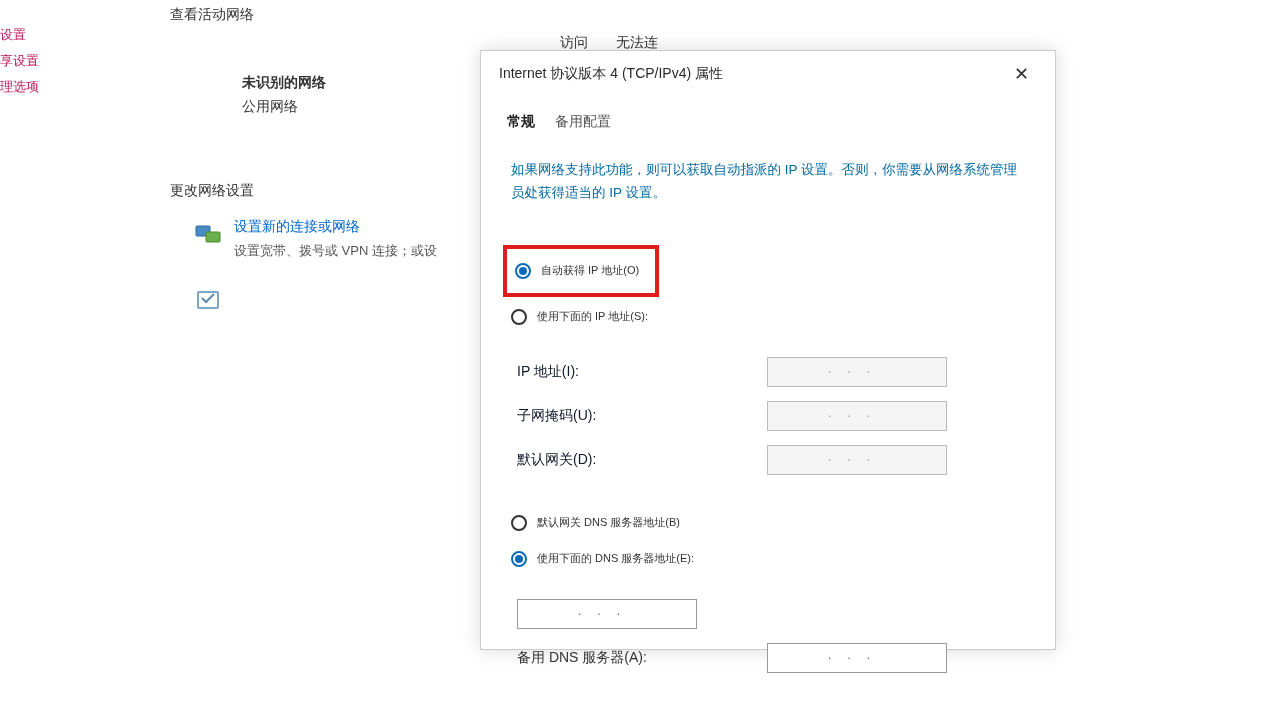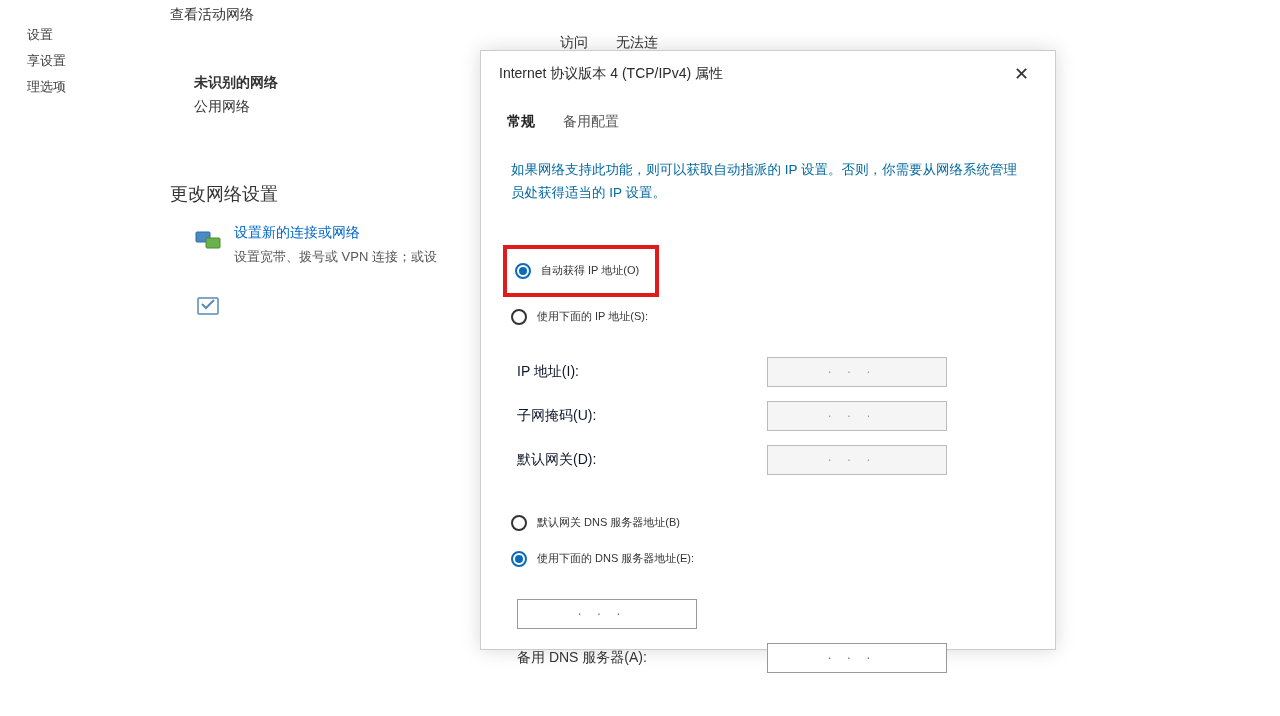--- a/index.html
+++ b/index.html
@@ -1,30 +1,30 @@
 <!DOCTYPE html>
 <html><head>
   <meta charset="utf-8">
   <style>
     * { margin: 0; padding: 0; box-sizing: border-box; font-family: "Microsoft YaHei", sans-serif; }
     body { background: #fff; width: 1280px; height: 716px; overflow: hidden; position: relative; }
     
     
     .bg-page { position: absolute; top: 0; left: 0; width: 100%; height: 100%; }
-    .left-nav { position: absolute; left: 0; top: 22px; font-size: 13px; color: #404040; margin-left: 27px; }
+    .left-nav { position: absolute; left: 0; top: 22px; font-size: 13px; color: #be185d; }
     .left-nav div { padding: 4px 0; }
     
     .bg-content { position: absolute; left: 170px; top: 6px; }
     .bg-section-title { font-size: 14px; color: #333; margin-bottom: 14px; }
-    .bg-line { font-size: 14px; color: #333; margin-bottom: 6px; }
+    .bg-line { font-size: 14px; color: #333; margin-bottom: 6px; margin-left: 48px; }
     .bg-bold { font-weight: 600; }
     .bg-access { position: absolute; left: 560px; top: 34px; font-size: 14px; color: #333; display: flex; gap: 28px; }
     
     .change-section { margin-top: 30px; }
-    .change-title { font-size: 18px; color: #333; margin-bottom: 18px; }
+    .change-title { font-size: 14px; color: #333; margin-bottom: 18px; }
     .option-row { display: flex; gap: 12px; margin-bottom: 28px; align-items: flex-start; }
     .option-icon { width: 28px; height: 28px; flex-shrink: 0; }
     .option-text .link { color: #0066cc; font-size: 14px; margin-bottom: 6px; }
     .option-text .desc { color: #555; font-size: 13px; }
     
     
     .dialog {
       position: absolute;
       left: 468px;
       top: 50px;
@@ -38,21 +38,21 @@
     .dialog-titlebar {
       display: flex;
       justify-content: space-between;
       align-items: center;
       padding: 10px 18px;
       font-size: 14px;
       color: #2a2a2a;
     }
     .close-btn { font-size: 18px; color: #333; cursor: pointer; padding: 2px 8px; }
     
-    .tabs { display: flex; padding: 0 22px; margin-top: 8px; gap: 20px; }
+    .tabs { display: flex; padding: 0 22px; margin-top: 8px; gap: 12px; }
     .tab { font-size: 14px; padding: 8px 4px; color: #555; cursor: pointer; }
     .tab.active { font-weight: 600; color: #222; }
     
     .dialog-body { padding: 20px 30px; }
     .info-text { font-size: 13.5px; color: #0369a1; line-height: 1.7; margin-bottom: 40px; }
     
     .radio-group { margin-bottom: 28px; }
     .radio-row { display: flex; align-items: center; gap: 10px; font-size: 11px; color: #333; margin-bottom: 12px; padding: 4px 0; }
     .radio-circle {
       width: 16px; height: 16px; border: 2px solid #333; border-radius: 50%;

